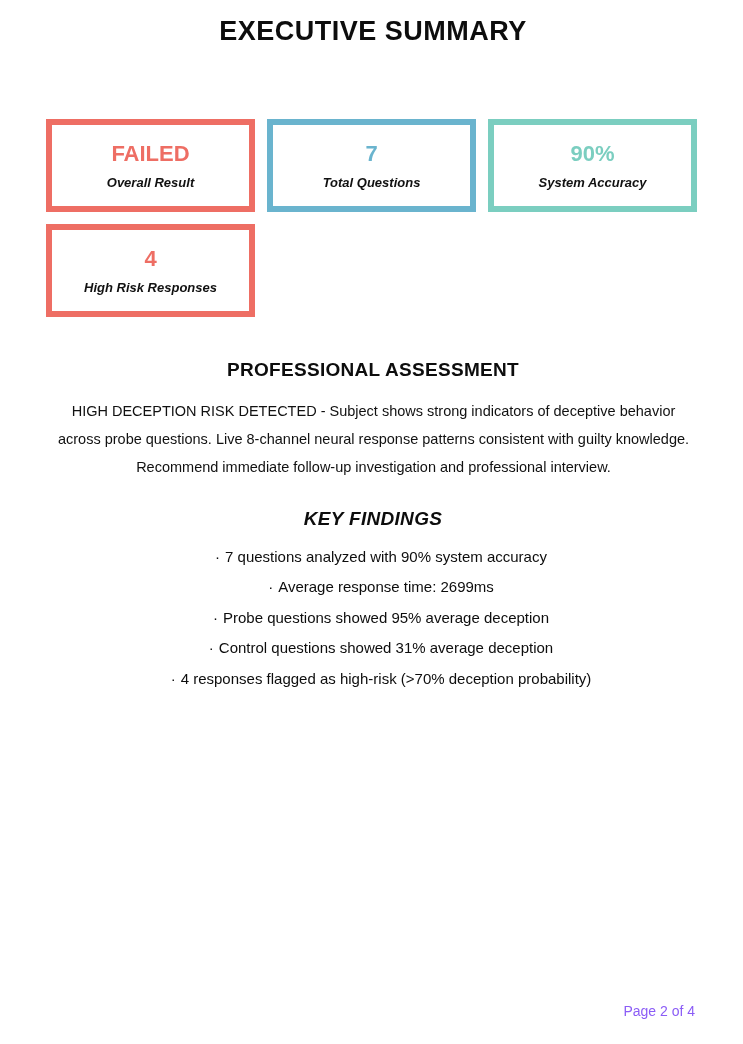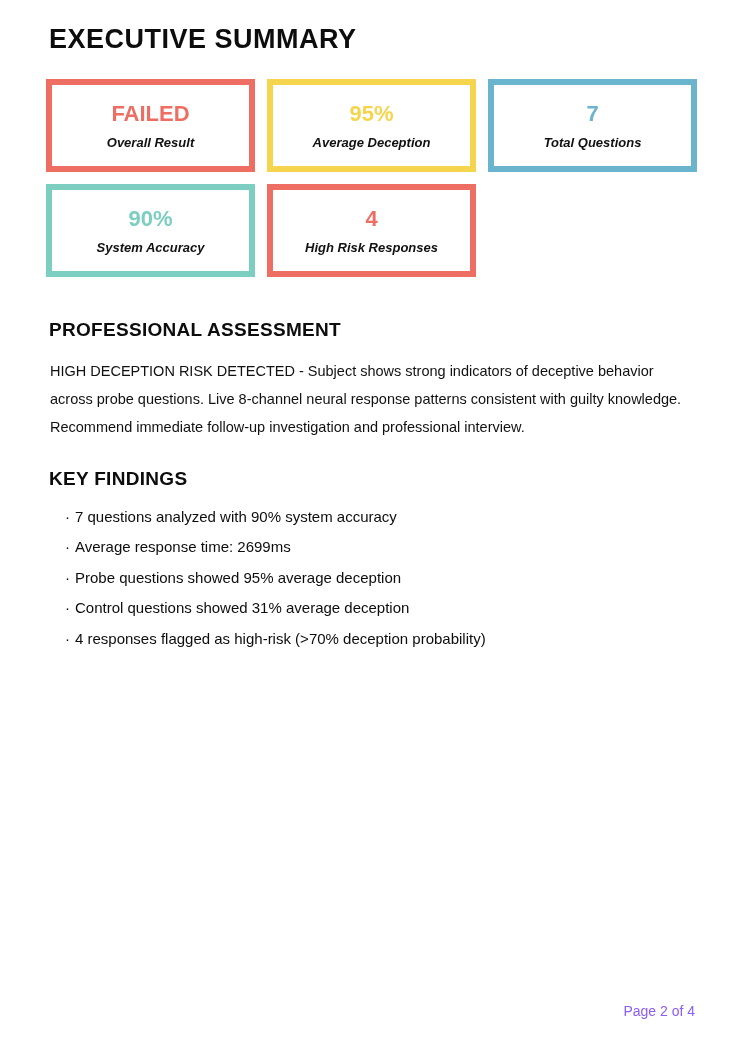--- a/index.html
+++ b/index.html
@@ -10,33 +10,34 @@
     color: #111111;
   }
   .page {
     position: relative;
     width: 743px;
     height: 1044px;
     background: #ffffff;
     overflow: hidden;
   }
   .content {
-    padding: 8px 46px 0 49px;
+    padding: 0 46px 0 49px;
+    text-align: center;
   }
   .doc-title {
     margin: 0;
     padding-top: 16px;
     font-size: 27px;
     font-weight: bold;
     letter-spacing: 0.5px;
     color: #0d0d0d;
     line-height: 1.15;
   }
   .cards-grid {
-    margin-top: 24px;
+    margin-top: 72px;
     margin-left: -3px;
     width: 651px;
     display: grid;
     grid-template-columns: repeat(3, 1fr);
     grid-template-rows: repeat(2, 93px);
     column-gap: 12px;
     row-gap: 12px;
   }
   .card {
     background: #ffffff;
@@ -73,20 +74,21 @@
   }
   .assessment-body {
     margin: 15px 0 16px 1px;
     max-width: 648px;
     font-size: 14.5px;
     line-height: 28px;
     color: #111111;
   }
   .findings-heading {
     margin-top: 27px;
+    font-style: italic;
   }
   .findings-list {
     margin-top: 17px;
     padding-left: 16px;
   }
   .finding {
     font-size: 15px;
     font-weight: normal;
     line-height: 1.2;
     margin-bottom: 12.5px;
@@ -107,24 +109,20 @@
 <body>
 
 <div class="page">
   <div class="content">
     <h1 class="doc-title">EXECUTIVE SUMMARY</h1>
 
     <div class="cards-grid">
       <div class="card" style="border-color: rgb(238, 110, 100);">
         <div class="card-value" style="color: rgb(238, 110, 100);">FAILED</div>
         <div class="card-label">Overall Result</div>
-      </div>
-      <div class="card" style="border-color: rgb(245, 213, 78);">
-        <div class="card-value" style="color: rgb(245, 213, 78);">95%</div>
-        <div class="card-label">Average Deception</div>
       </div>
       <div class="card" style="border-color: rgb(106, 180, 206);">
         <div class="card-value" style="color: rgb(106, 180, 206);">7</div>
         <div class="card-label">Total Questions</div>
       </div>
       <div class="card" style="border-color: rgb(123, 206, 192);">
         <div class="card-value" style="color: rgb(123, 206, 192);">90%</div>
         <div class="card-label">System Accuracy</div>
       </div>
       <div class="card" style="border-color: rgb(238, 110, 100);">

